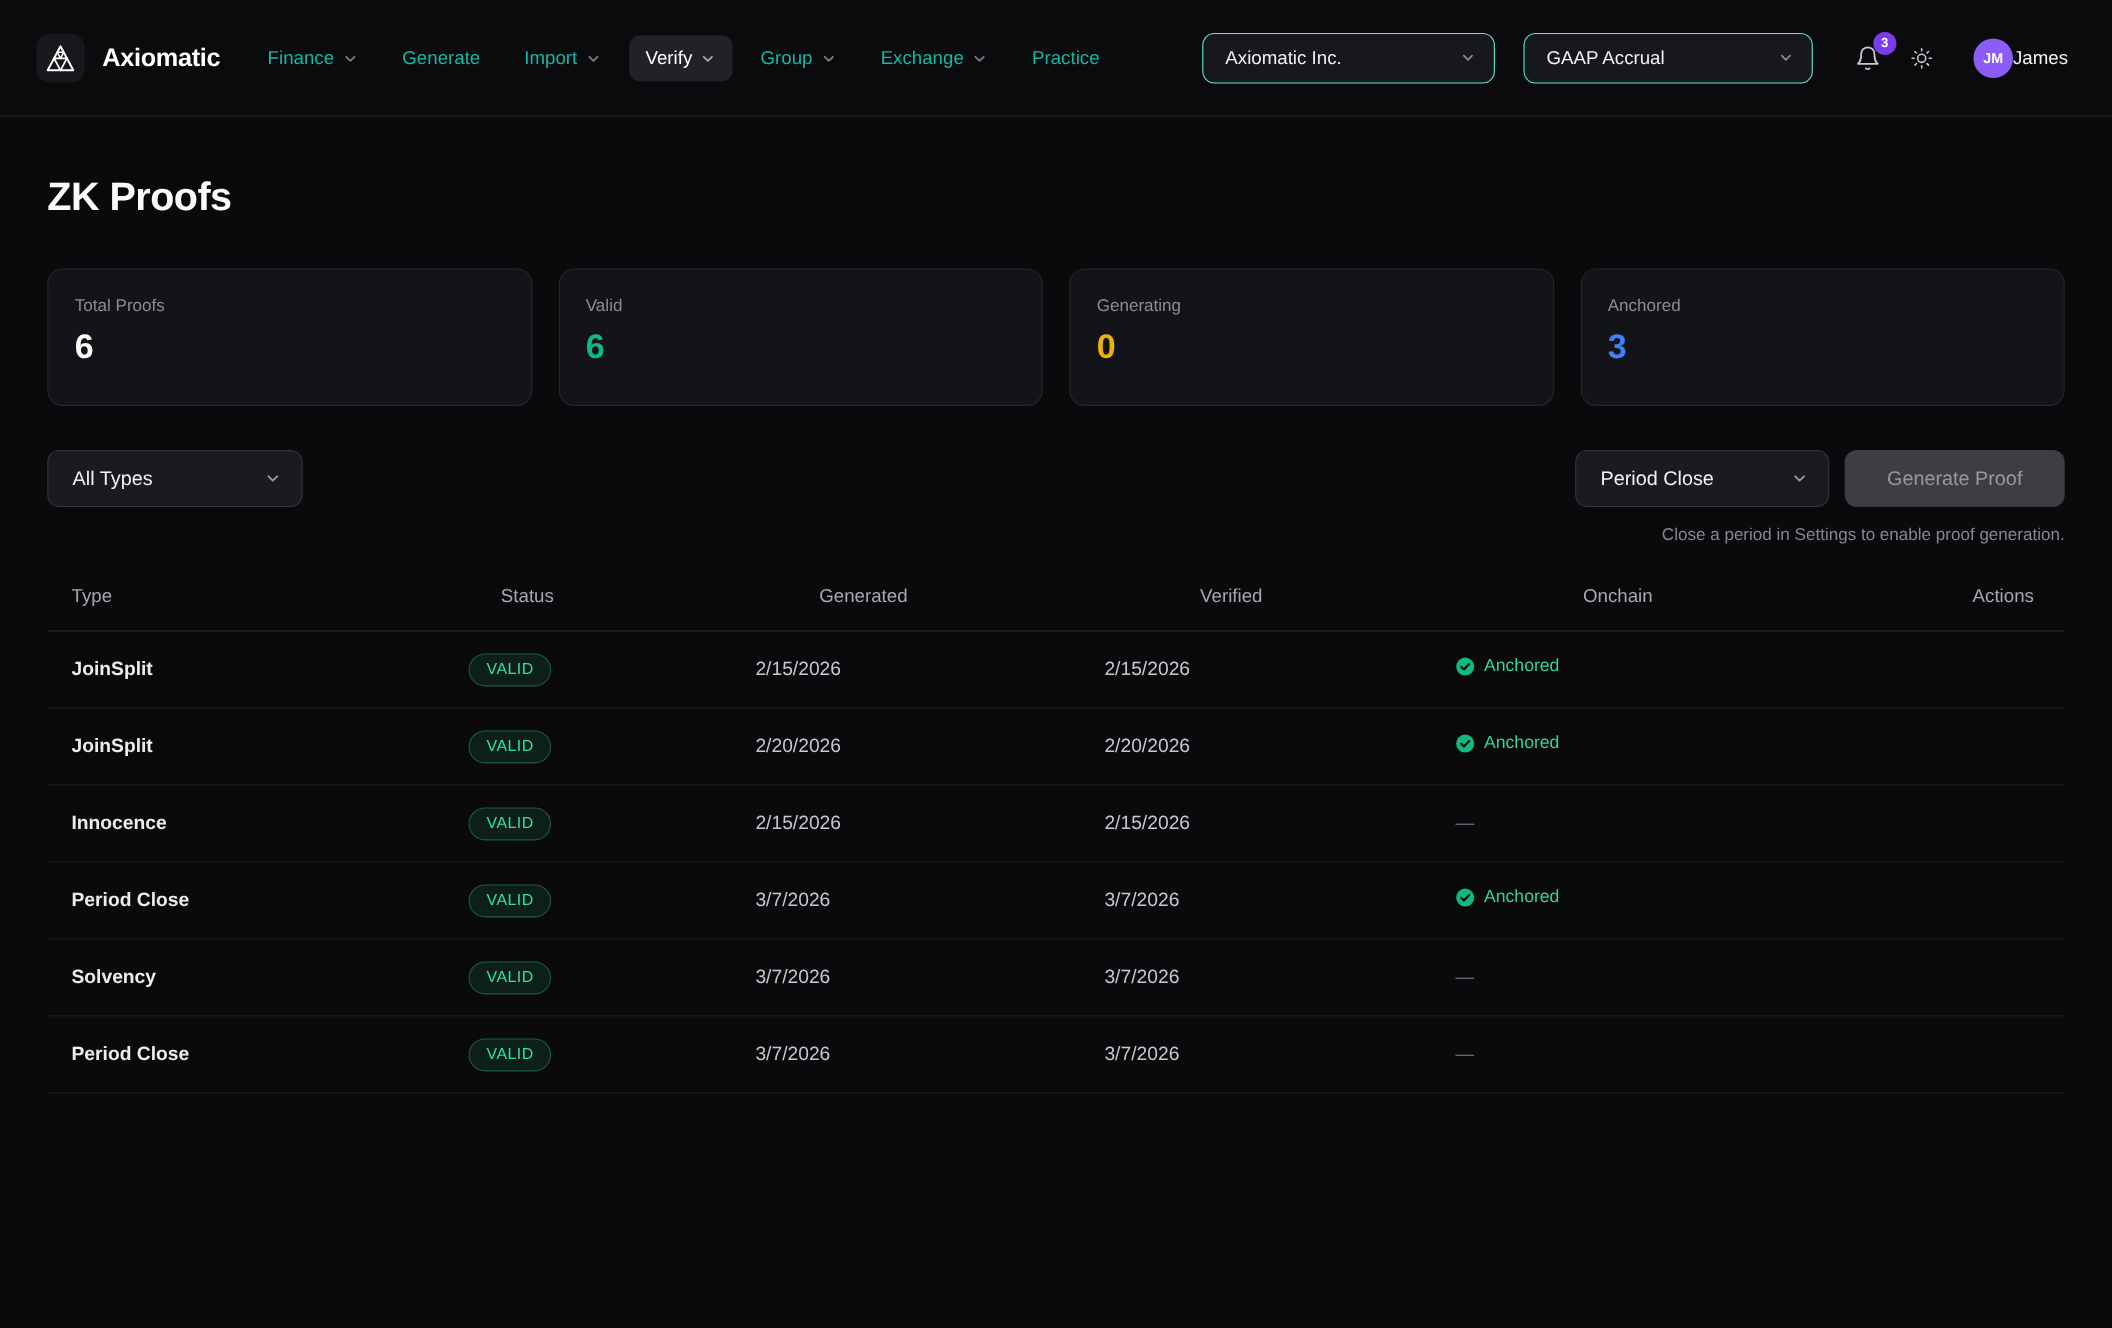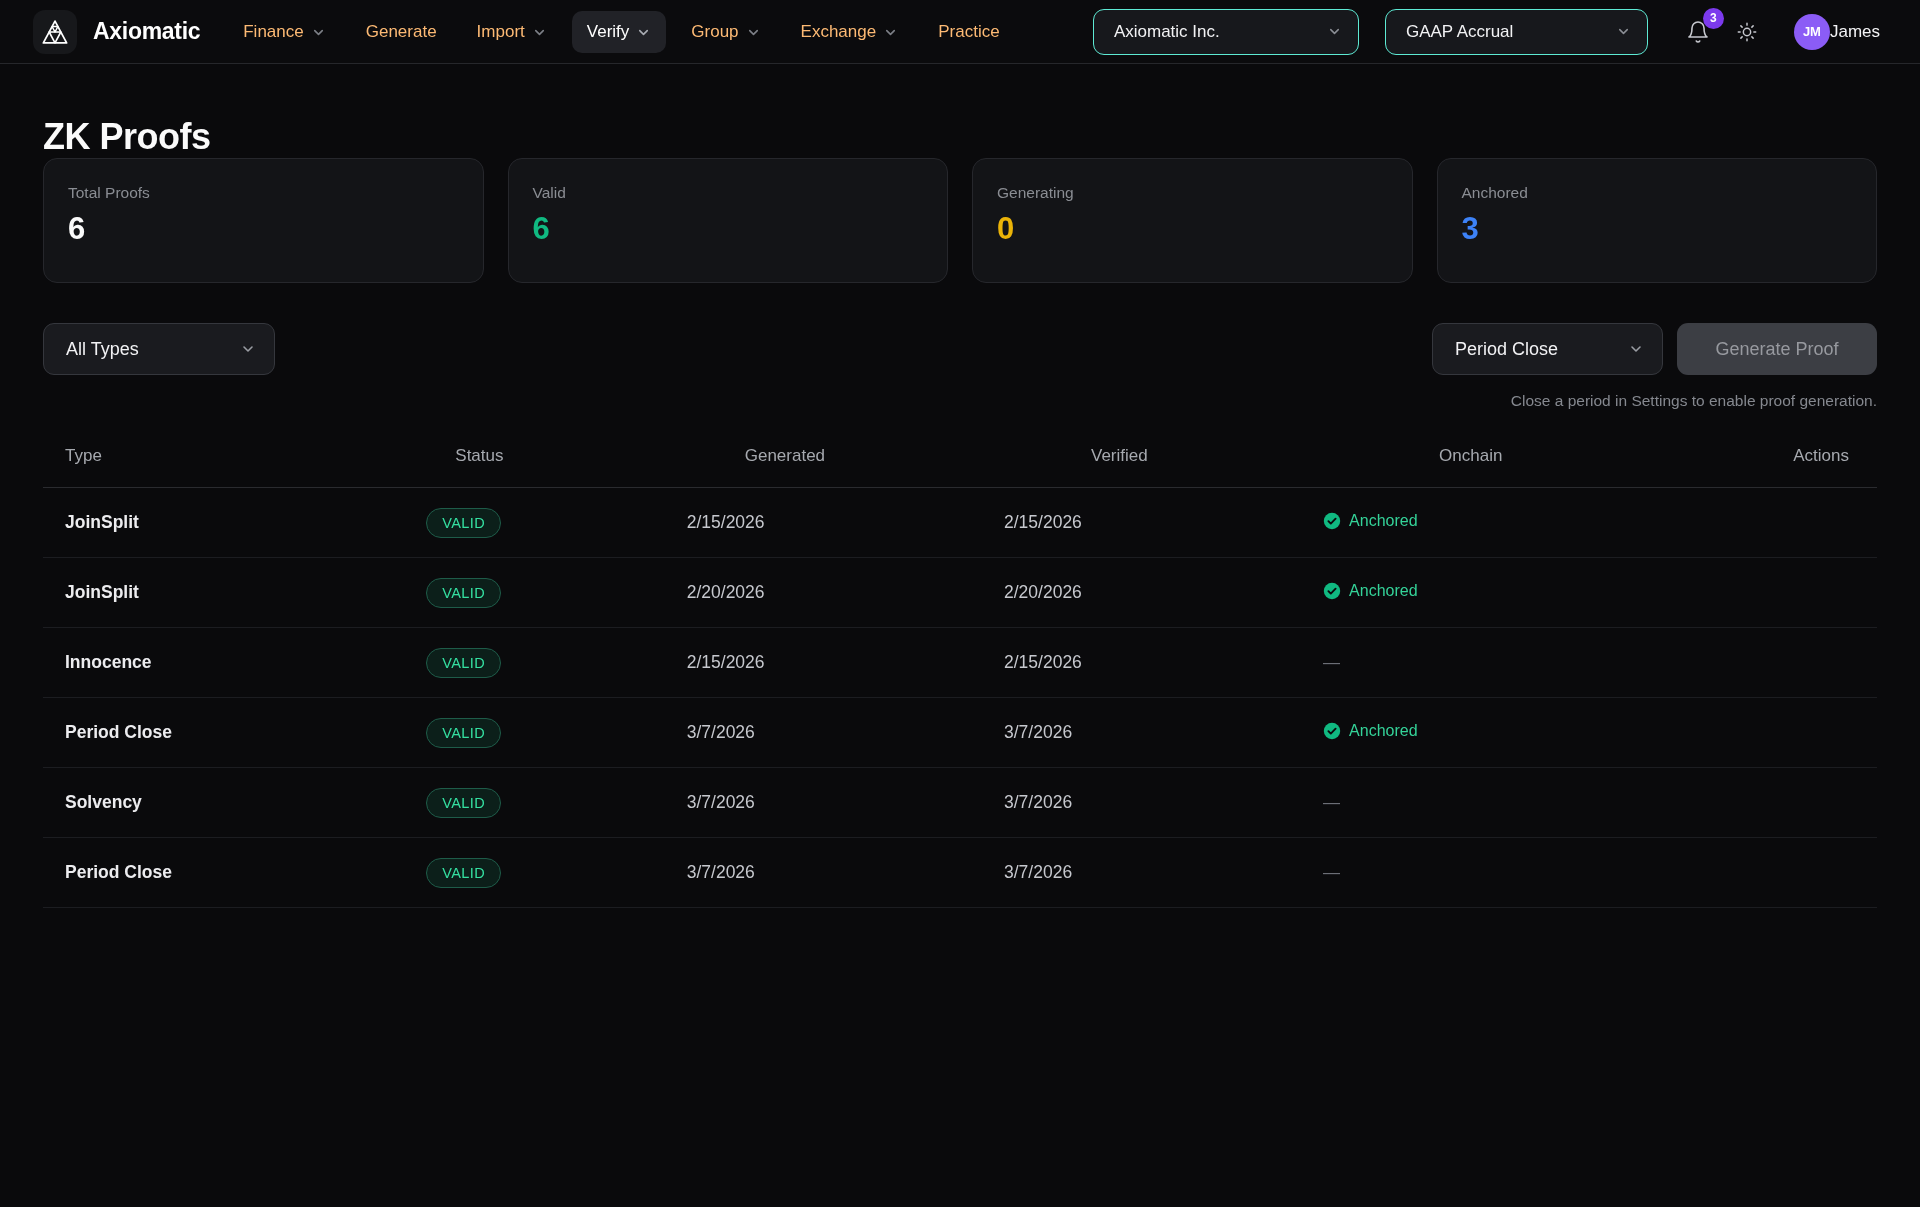--- a/index.html
+++ b/index.html
@@ -5,41 +5,41 @@
   * { margin:0; padding:0; box-sizing:border-box; }
   html,body { width:1920px; height:1207px; overflow:hidden; }
   body {
     background:#0a0a0c;
     color:#f4f4f6;
     font-family:"Liberation Sans", sans-serif;
   }
 
   
   .topbar {
-    height:64px;
+    height:106px;
     display:flex;
     align-items:center;
     padding:0 40px 0 33px;
     background:#0b0b0d;
     border-bottom:1px solid #26272b;
   }
   .brand { display:flex; align-items:center; gap:16px; }
   .logo-tile {
     width:44px; height:44px;
     background:#17181b;
     border-radius:12px;
     display:flex; align-items:center; justify-content:center;
   }
   .brand-name { font-size:23px; font-weight:700; letter-spacing:-0.3px; color:#fff; }
 
   .nav-menu { display:flex; align-items:center; gap:10px; margin-left:28px; }
   .nav-item {
     display:flex; align-items:center; gap:7px;
     background:transparent; border:none; cursor:pointer;
-    color:#fdba74;
+    color:#14b8a6;
     font-family:inherit;
     font-size:17px;
     padding:11px 15px;
     border-radius:10px;
     white-space:nowrap;
   }
   .nav-item .chev { color:#7c7f86; margin-top:2px; }
   .nav-item.active { background:#212227; color:#fff; }
   .nav-item.active .chev { color:#a8abb2; }
 
@@ -90,20 +90,21 @@
   main { padding:0 43px; }
   .page-title {
     margin-top:52px;
     font-size:36px;
     font-weight:800;
     letter-spacing:-0.5px;
     color:#fafafa;
   }
 
   .stats-row {
+    margin-top:44px;
     display:grid;
     grid-template-columns:repeat(4, 1fr);
     gap:24px;
   }
   .stat-card {
     background:#131417;
     border:1px solid #26272c;
     border-radius:14px;
     height:125px;
     padding:25px 24px;

